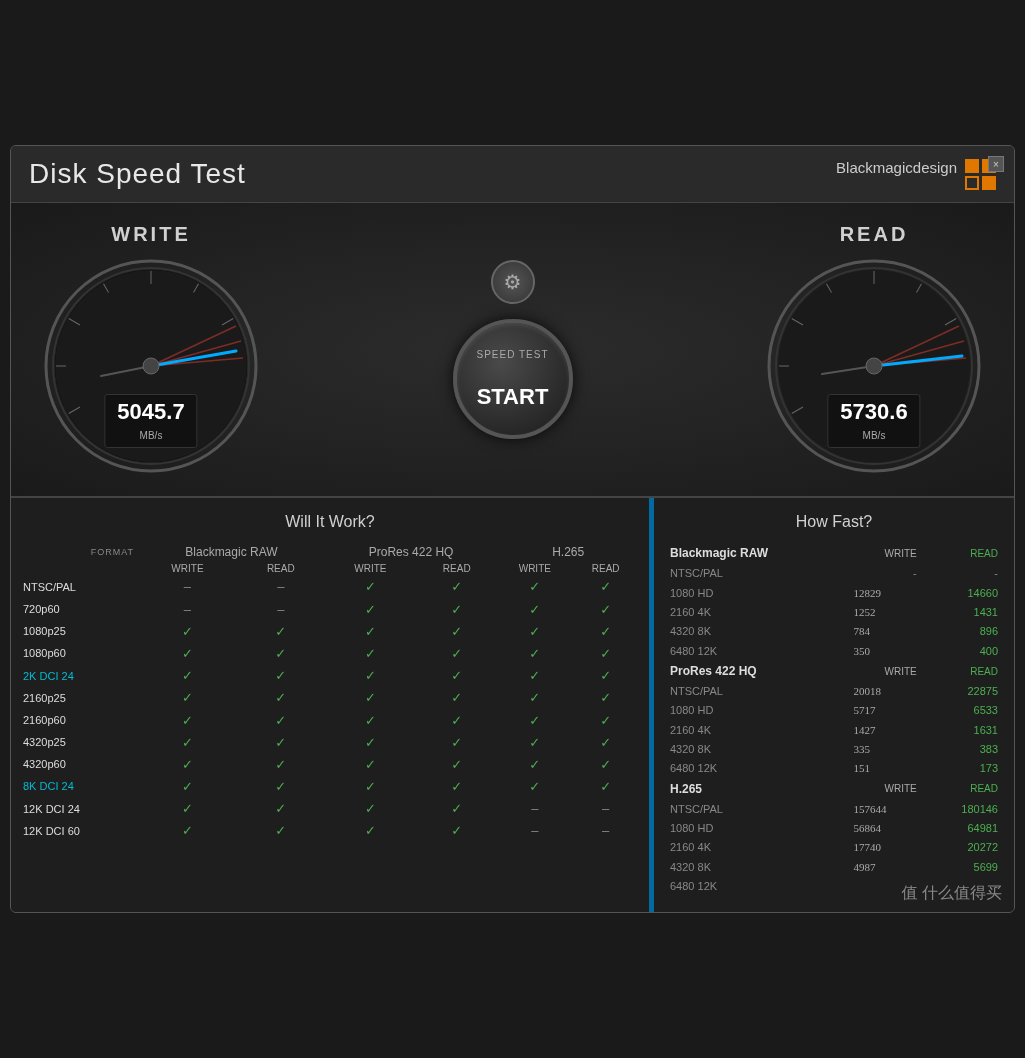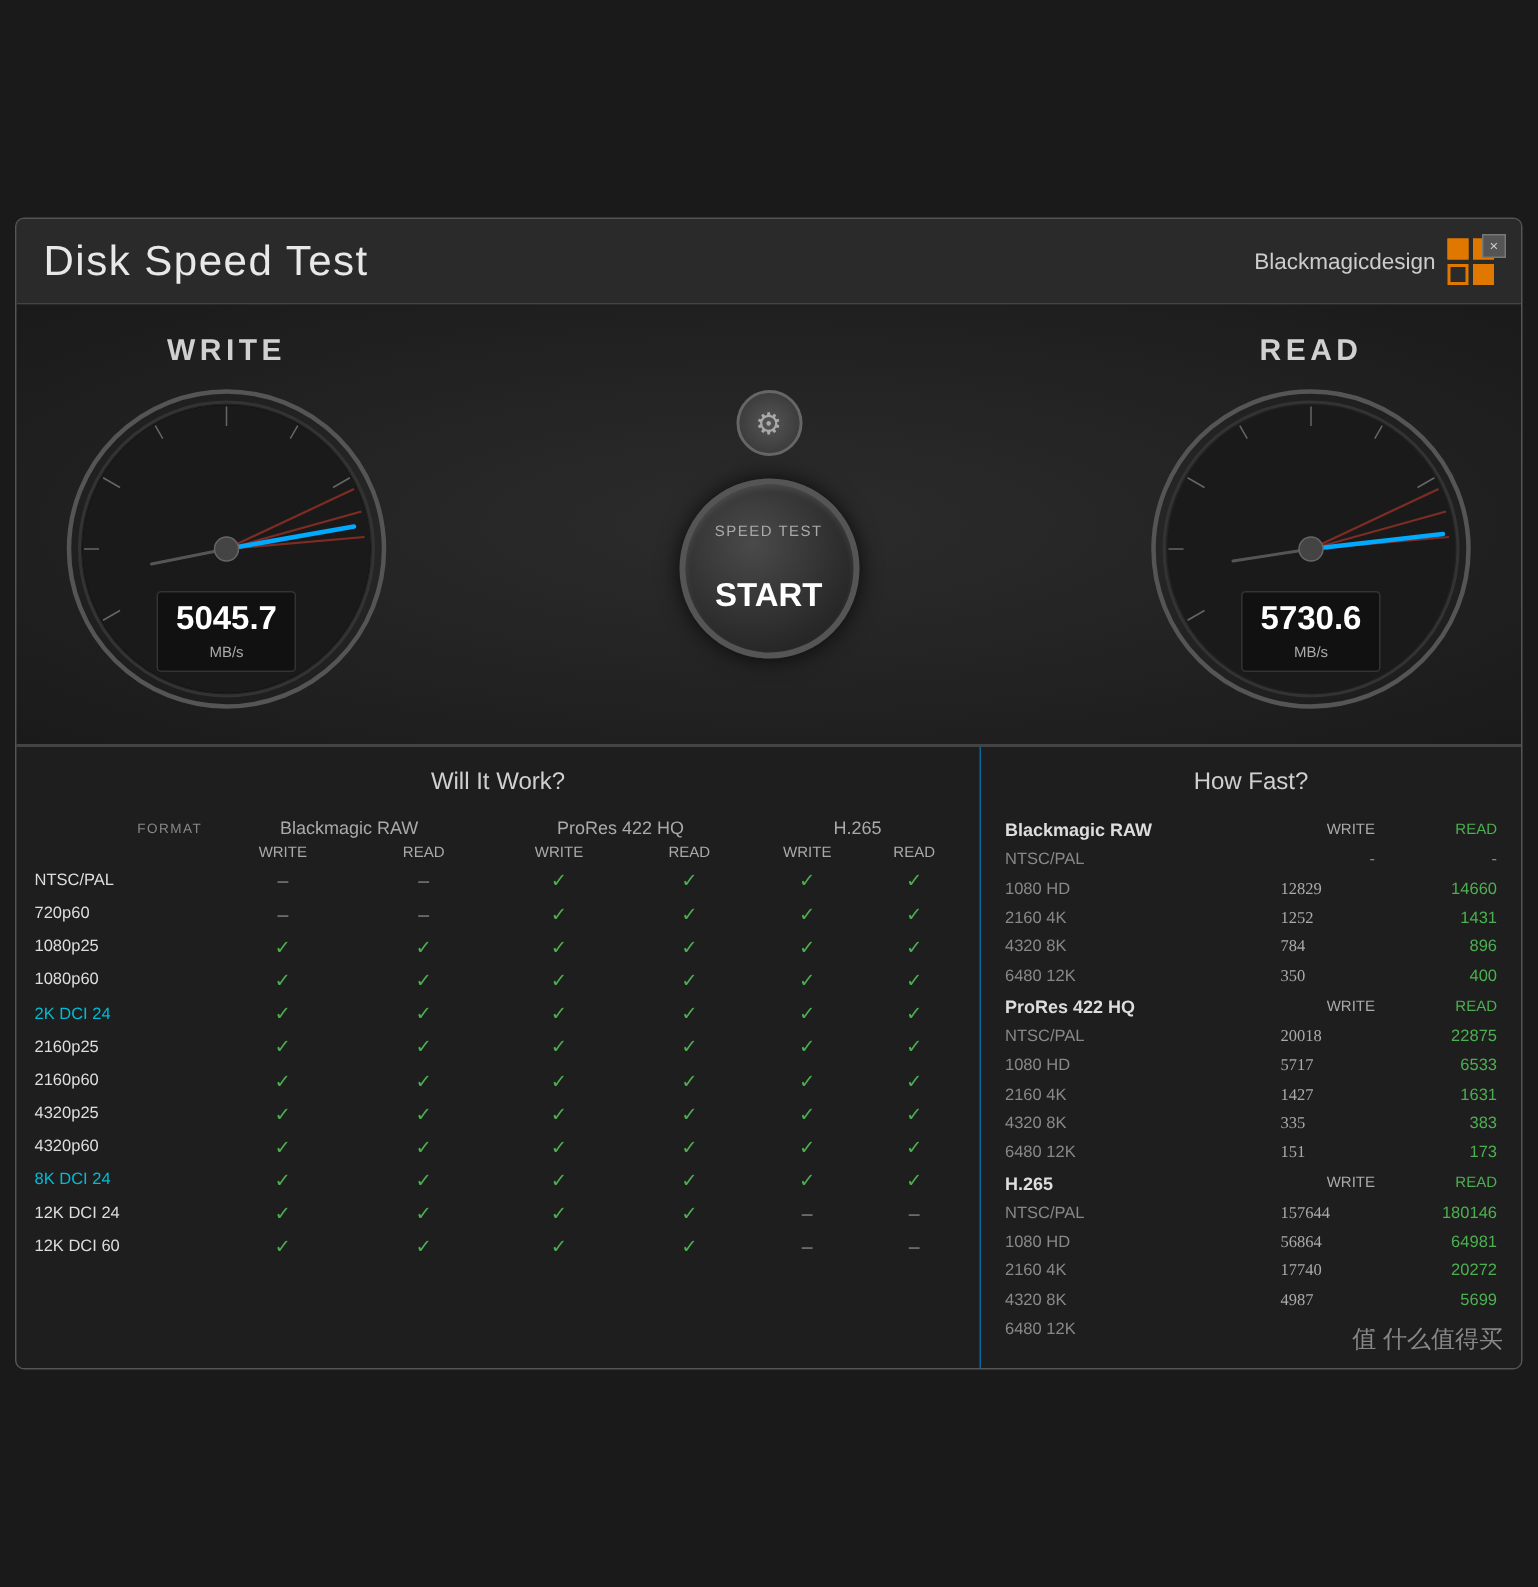--- a/index.html
+++ b/index.html
@@ -43,21 +43,20 @@
       border: 1px solid #777;
       color: #ccc;
       font-size: 10px;
       cursor: pointer;
       display: flex;
       align-items: center;
       justify-content: center;
     }
     .brand-logo {
       display: flex;
-      align-items: center;
       gap: 8px;
       color: #ccc;
       font-size: 15px;
     }
     .brand-grid {
       display: grid;
       grid-template-columns: 1fr 1fr;
       gap: 3px;
     }
     .brand-cell {
@@ -170,21 +169,21 @@
       color: #fff;
     }
     
     .lower-section {
       display: flex;
       background: #1e1e1e;
     }
     .will-it-work {
       flex: 1;
       padding: 15px 10px;
-      border-right: 1px solid #0369a1;
+      border-right: 5px solid #0369a1;
     }
     .how-fast {
       width: 360px;
       padding: 15px 10px;
     }
     .section-title {
       color: #d0d0d0;
       font-size: 16px;
       text-align: center;
       margin-bottom: 12px;

